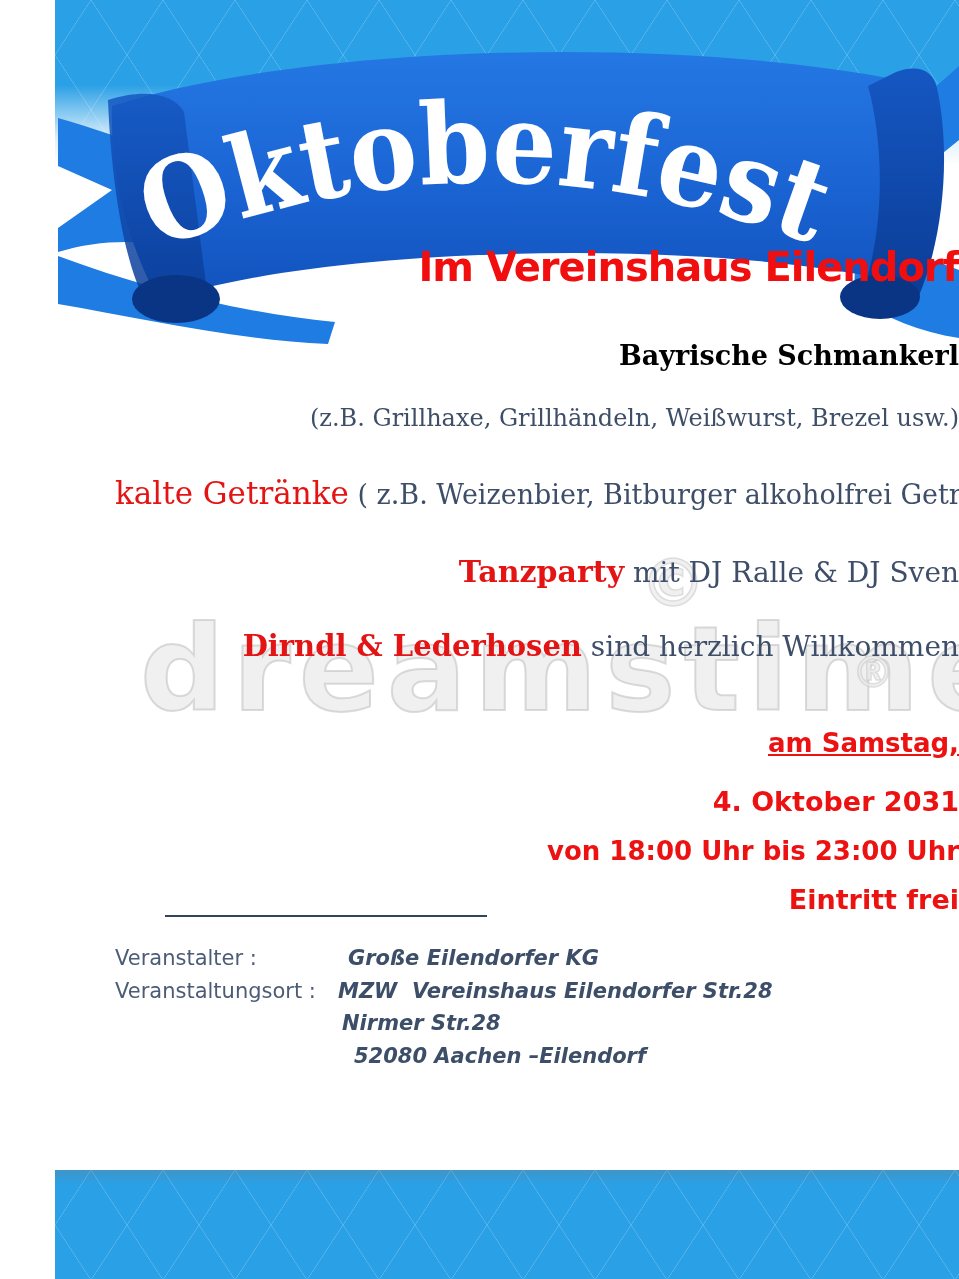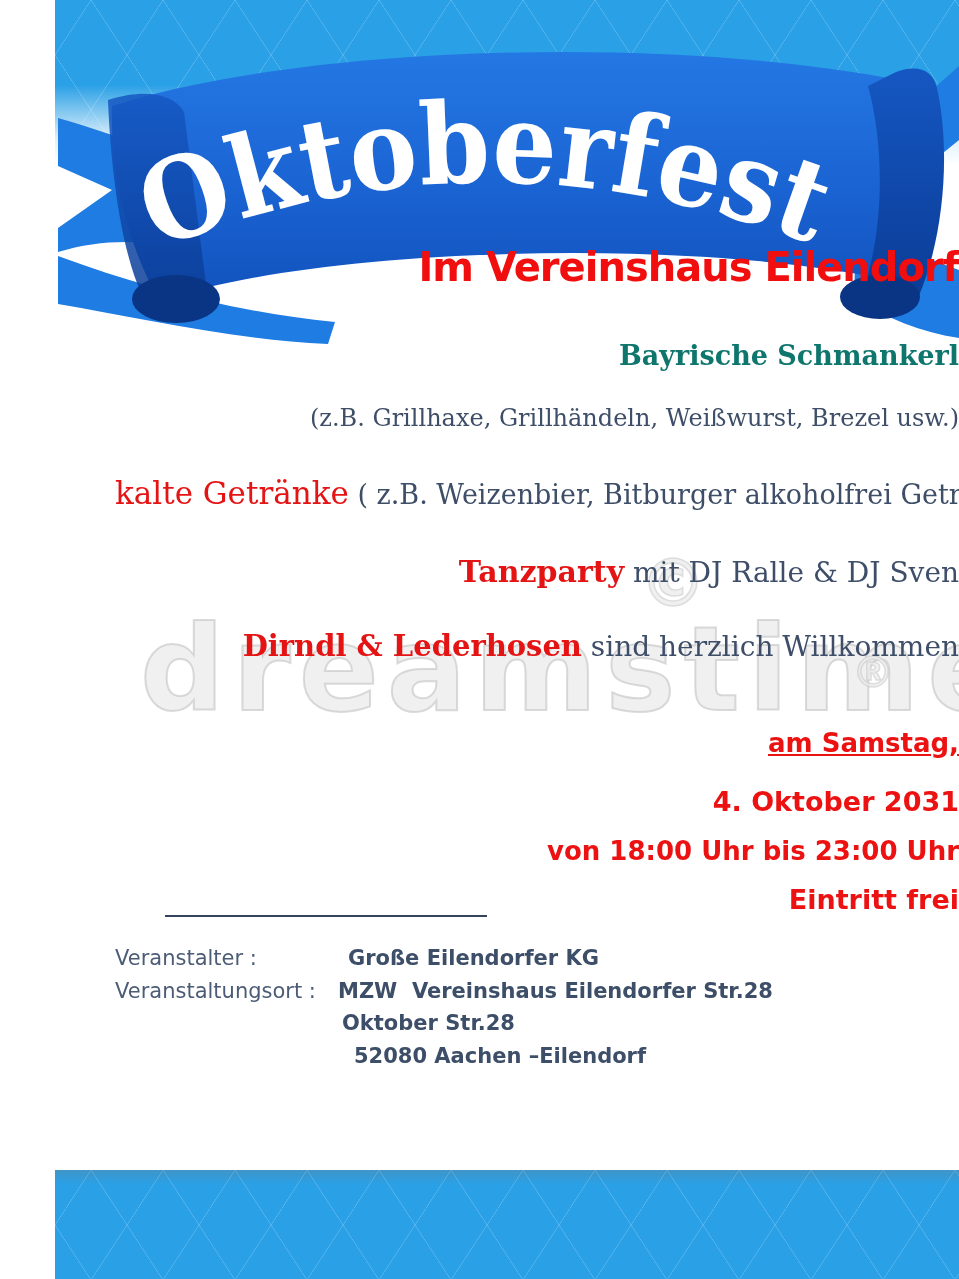--- a/index.html
+++ b/index.html
@@ -15,41 +15,41 @@
   .band-bottom{top:1170px;height:109px;}
   .band-bottom::before{content:"";position:absolute;left:0;right:0;top:0;height:14px;
     background:linear-gradient(to bottom, rgba(120,120,120,.28), rgba(120,120,120,0));}
   .band svg{display:block;width:100%;height:100%;}
   
   .ribbon{position:absolute;left:0;top:0;width:959px;height:360px;}
   
   .cline{position:absolute;left:115px;right:0;text-align:right;white-space:nowrap;}
   .heading{top:244px;font-size:40px;font-weight:bold;letter-spacing:-1px;color:#f10e0e;z-index:6;}
   .serif{font-family:"DejaVu Serif","Liberation Serif",serif;color:#3e4e68;}
-  .l-schmankerl{top:340px;font-size:27px;font-weight:bold;color:#0f766e;}
+  .l-schmankerl{top:340px;font-size:27px;font-weight:bold;color:#000000;}
   .l-food{top:404px;font-size:24px;}
   .l-kalte{top:475px;font-size:27px;}
   .l-kalte .hl{font-size:31px;font-weight:normal;color:#e41414;}
   .l-tanz{top:554px;font-size:28px;}
   .l-tanz .hl{font-size:30px;font-weight:bold;color:#e41414;}
   .l-dirndl{top:629px;font-size:28px;}
   .l-dirndl .hl{font-size:29px;font-weight:bold;color:#e41414;}
   .red-sans{font-weight:bold;color:#ec1212;}
   .l-seid{top:688px;font-size:27px;}
   .l-day{top:728px;font-size:26px;text-decoration:underline;}
   .l-date{top:786px;font-size:27px;}
   .l-time{top:836px;font-size:26px;}
   .l-frei{top:884px;font-size:27px;}
   .rule{position:absolute;left:165px;top:915px;width:322px;height:0;
     border-top:2px solid #33435c;}
   
   .contact{position:absolute;left:115px;top:942px;color:#3d4e68;font-size:21px;line-height:32.5px;}
   .contact .row{display:flex;gap:27px;}
   .contact .label{width:196px;flex:0 0 196px;font-weight:normal;color:#4c5c76;white-space:pre;}
-  .contact .value{font-weight:bold;white-space:pre;}
+  .contact .value{font-weight:bold;white-space:pre;font-style:italic;}
   .contact .row:nth-child(1) .value{padding-left:10px;}
   .contact .row:nth-child(3) .value{padding-left:4px;}
   .contact .row:nth-child(4) .value{padding-left:16px;}
   .contact .row:nth-child(5) .value{padding-left:26px;}
   
   .wm{position:absolute;pointer-events:none;color:rgba(235,235,235,.75);
       -webkit-text-stroke:2px rgba(190,190,190,.55);font-weight:bold;z-index:1;}
   .wm-text{left:140px;top:600px;font-size:118px;letter-spacing:8px;}
   .wm-copy{left:640px;top:545px;font-size:66px;-webkit-text-stroke:1.5px rgba(195,195,195,.5);}
   .wm-reg{left:852px;top:648px;font-size:42px;-webkit-text-stroke:1.5px rgba(195,195,195,.5);}
@@ -149,21 +149,21 @@
     <div class="row">
       <span class="label">Veranstalter :</span>
       <span class="value">Große Eilendorfer KG</span>
     </div>
     <div class="row">
       <span class="label">Veranstaltungsort :</span>
       <span class="value">MZW  Vereinshaus Eilendorfer Str.28</span>
     </div>
     <div class="row">
       <span class="label"></span>
-      <span class="value">Oktober Str.28</span>
+      <span class="value">Nirmer Str.28</span>
     </div>
     <div class="row">
       <span class="label"></span>
       <span class="value">52080 Aachen –Eilendorf</span>
     </div>
   </div>
 
 </div>
 
 </body></html>

